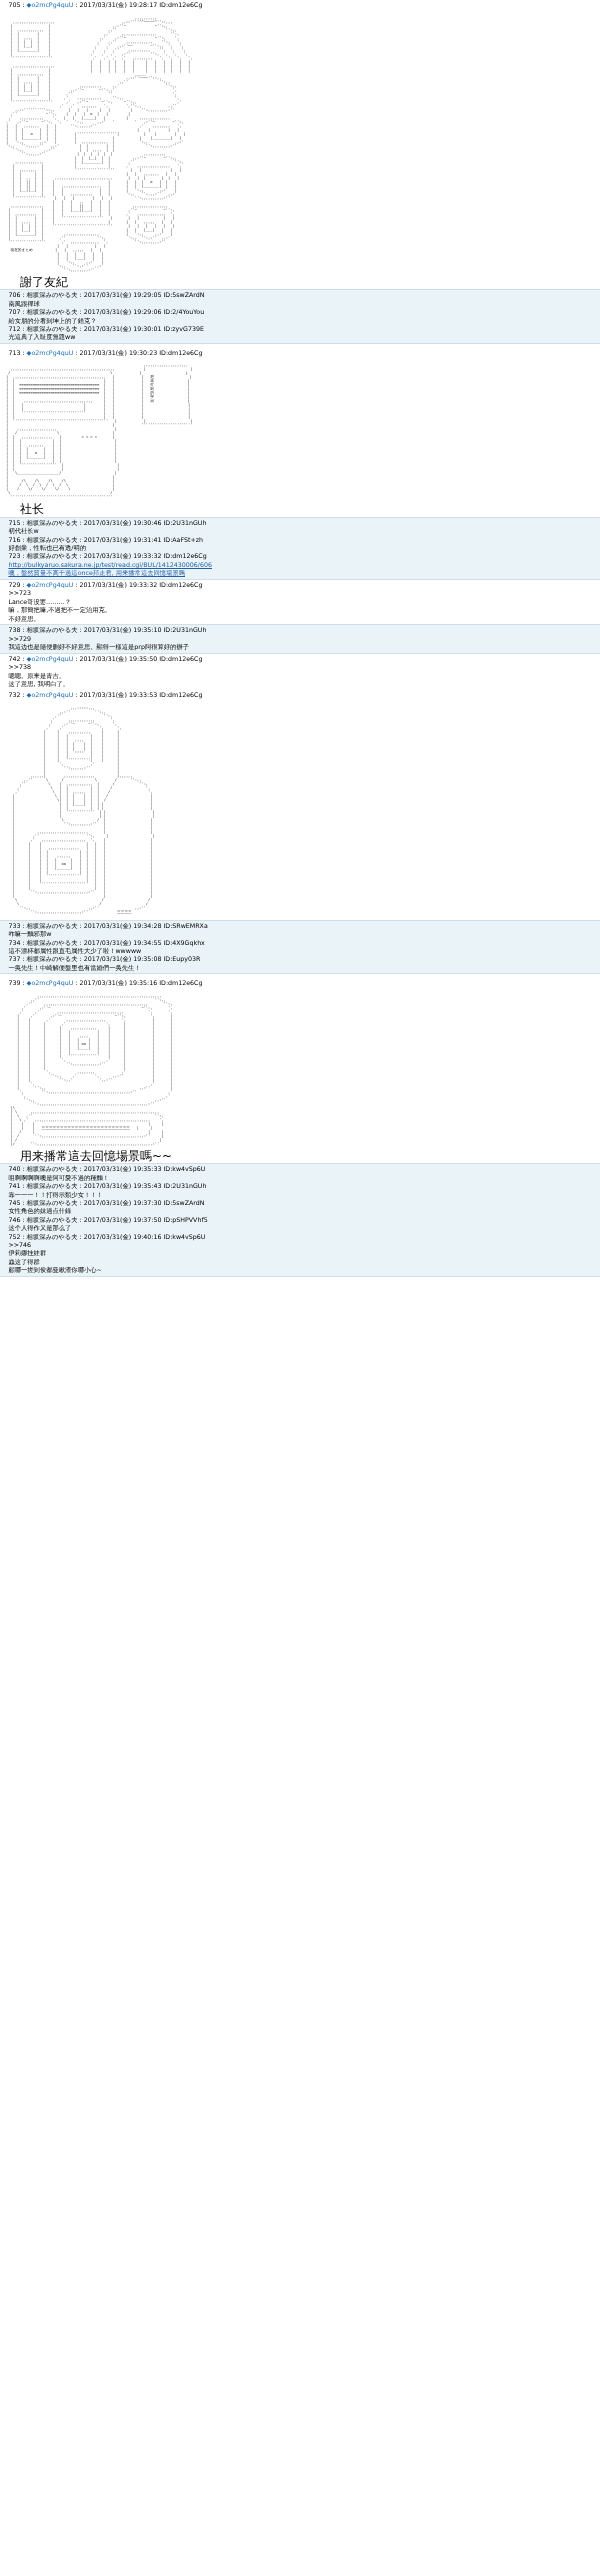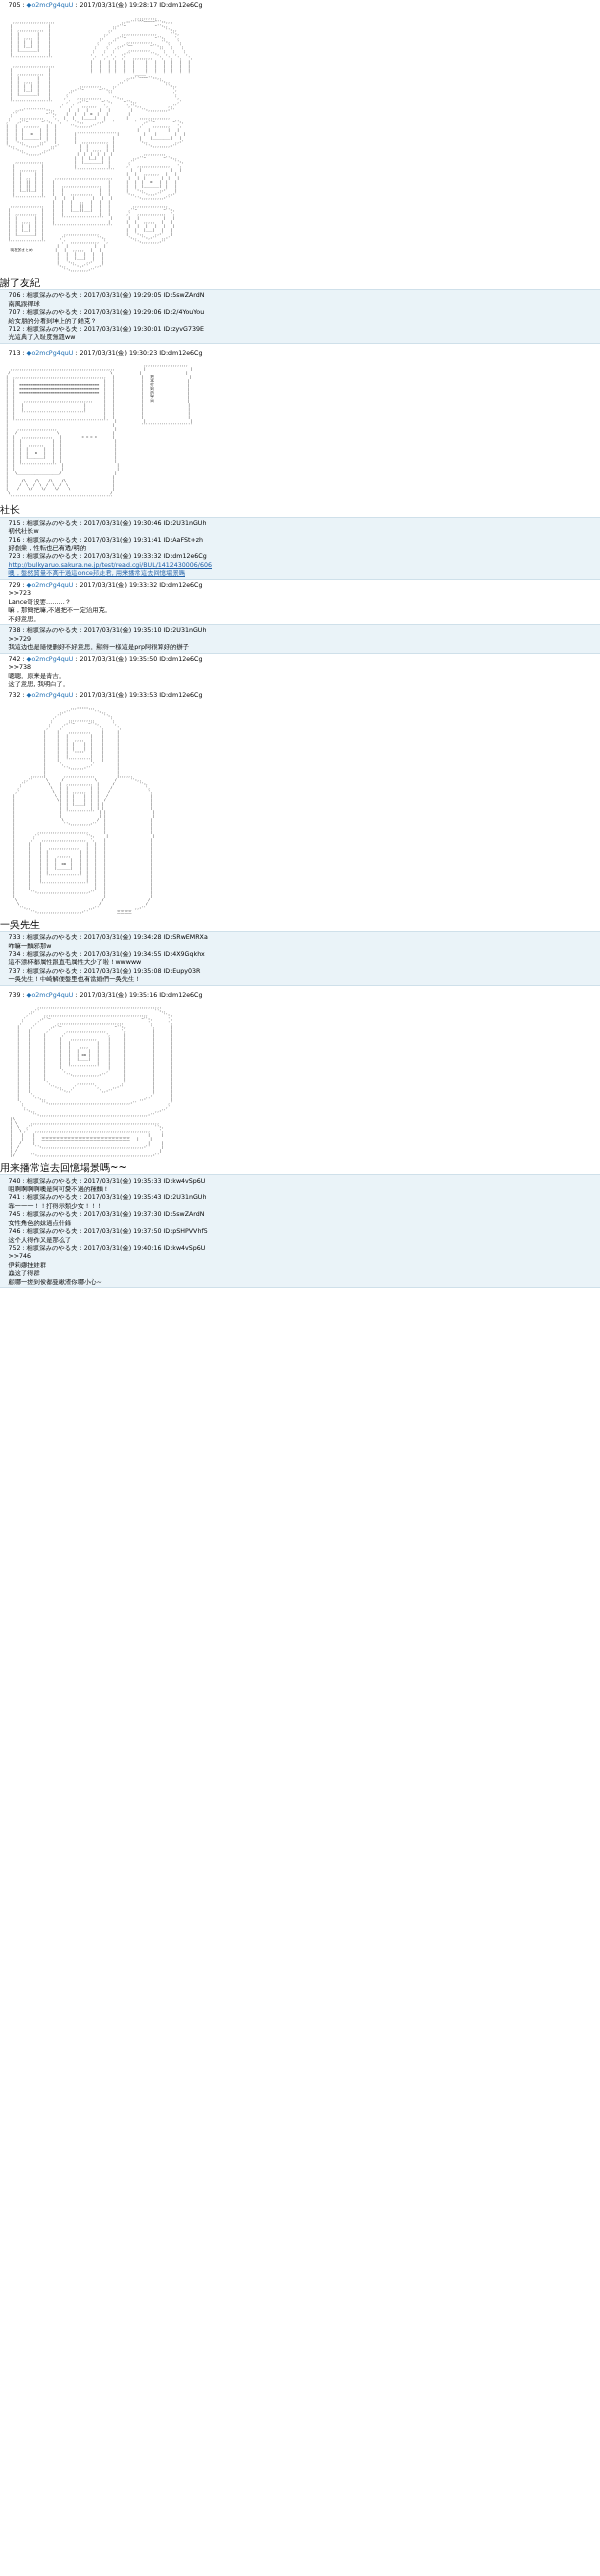--- a/index.html
+++ b/index.html
@@ -57,23 +57,23 @@
     font-family: "DejaVu Sans Mono", "Liberation Mono", monospace;
     font-size: 3.7px;
     line-height: 4px;
     white-space: pre;
     color: #111;
     letter-spacing: 0;
     overflow: hidden;
   }
   .aa-wrap { padding: 2.4px 0 1.2px 6px; }
   .caption {
-    font-size: 10px;
+    font-size: 12px;
     line-height: 9px;
-    padding-left: 0;
+    padding-left: 20px;
     padding-top: 1.2px;
     padding-bottom: 1.2px;
     color: #000;
   }
   .spacer6 { height: 3.6px; }
 </style>
 </head>
 <body>
 
 <div class="page">
@@ -308,21 +308,20 @@
    |      |    ''''''''''''''''''''''   |   |                    |
    |      |                             |   |                    |
    |       ''-,,,,,,,,,,,,,,,,,,,,,,,-''    |                    |
    |                                        |                    |
     \                                      /                    /
      \                                    /                    /
       ''-,,                          ,,-''                ,,-''
            ''-,,,,,,,,,,,,,,,,,,,,-''             三三三三
 </pre>
     </div>
-    <div class="caption">一吳先生</div>
   </div>
 
   <div class="post reply">
     <div class="hdr">
       <span class="num">733</span><span> : </span><span class="name anon">相坂深みのやる夫</span><span> : </span><span class="date">2017/03/31(金) 19:34:28</span><span> </span><span class="id">ID:SRwEMRXa</span>
     </div>
     <div class="body">咋嘛一麵邪那w</div>
     <div class="hdr">
       <span class="num">734</span><span> : </span><span class="name anon">相坂深みのやる夫</span><span> : </span><span class="date">2017/03/31(金) 19:34:55</span><span> </span><span class="id">ID:4X9Gqkhx</span>
     </div>

